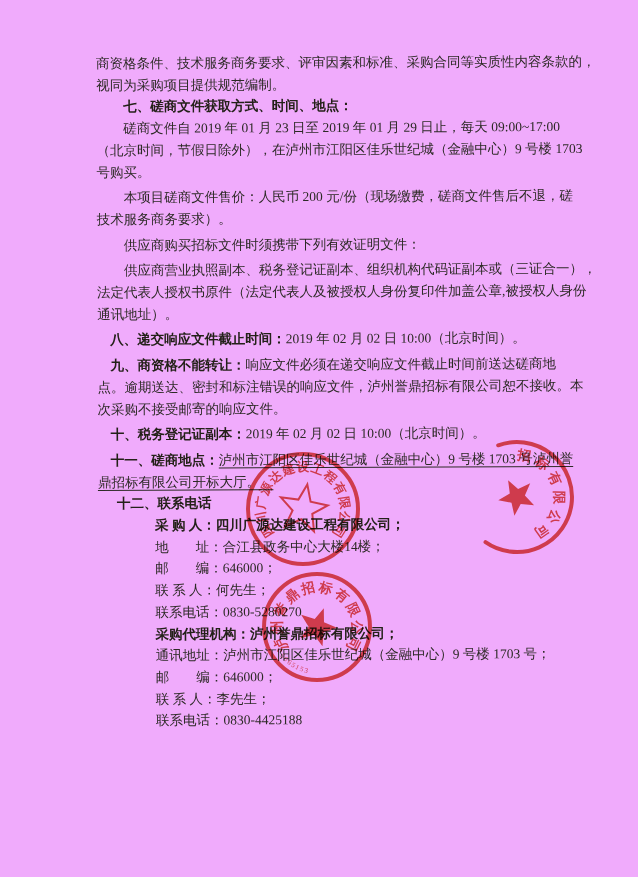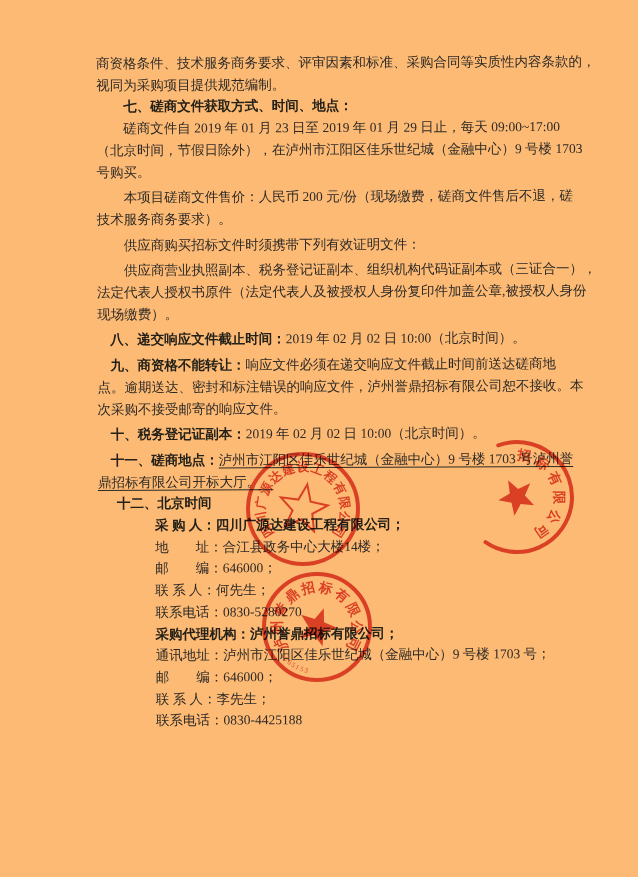--- a/index.html
+++ b/index.html
@@ -3,21 +3,21 @@
 <meta charset="utf-8">
 <style>
   html,body{margin:0;padding:0;}
   body{
     width:638px;height:877px;
     background:#ffffff;
     font-family:"Liberation Serif","DejaVu Serif",serif;
   }
   #page{
     position:relative;width:638px;height:877px;
-    background:#fdba74;overflow:hidden;
+    background:#f0abfc;overflow:hidden;
   }
   #content{
     position:absolute;left:96px;top:53px;width:478px;
     color:#2d2a26;font-size:13.5px;
     transform:rotate(-0.25deg);
     transform-origin:0 0;
   }
   .line{white-space:pre;line-height:21.7px;min-height:21.7px;}
   .line.gap{margin-top:4px;}
   .ind-paragraph{text-indent:27px;}
@@ -41,29 +41,29 @@
       <div class="line"><span>视同为采购项目提供规范编制。</span></div>
       <div class="line ind-paragraph"><span class="b">七、磋商文件获取方式、时间、地点：</span></div>
       <div class="line ind-paragraph"><span>磋商文件自 2019 年 01 月 23 日至 2019 年 01 月 29 日止，每天 09:00~17:00</span></div>
       <div class="line"><span>（北京时间，节假日除外），在泸州市江阳区佳乐世纪城（金融中心）9 号楼 1703</span></div>
       <div class="line"><span>号购买。</span></div>
       <div class="line ind-paragraph gap"><span>本项目磋商文件售价：人民币 200 元/份（现场缴费，磋商文件售后不退，磋</span></div>
       <div class="line"><span>技术服务商务要求）。</span></div>
       <div class="line ind-paragraph gap"><span>供应商购买招标文件时须携带下列有效证明文件：</span></div>
       <div class="line ind-paragraph gap"><span>供应商营业执照副本、税务登记证副本、组织机构代码证副本或（三证合一），</span></div>
       <div class="line"><span>法定代表人授权书原件（法定代表人及被授权人身份复印件加盖公章,被授权人身份</span></div>
-      <div class="line"><span>现场缴费）。</span></div>
+      <div class="line"><span>通讯地址）。</span></div>
       <div class="line ind-section gap"><span class="b">八、递交响应文件截止时间：</span><span>2019 年 02 月 02 日 10:00（北京时间）。</span></div>
       <div class="line ind-section gap"><span class="b">九、商资格不能转让：</span><span>响应文件必须在递交响应文件截止时间前送达磋商地</span></div>
       <div class="line"><span>点。逾期送达、密封和标注错误的响应文件，泸州誉鼎招标有限公司恕不接收。本</span></div>
       <div class="line"><span>次采购不接受邮寄的响应文件。</span></div>
       <div class="line ind-section gap"><span class="b">十、税务登记证副本：</span><span>2019 年 02 月 02 日 10:00（北京时间）。</span></div>
       <div class="line ind-section gap"><span class="b">十一、磋商地点：</span><span class="u">泸州市江阳区佳乐世纪城（金融中心）9 号楼 1703 号泸州誉</span></div>
       <div class="line"><span class="u">鼎招标有限公司开标大厅。　</span></div>
-      <div class="line ind-section2"><span class="b">十二、北京时间</span></div>
+      <div class="line ind-section2"><span class="b">十二、联系电话</span></div>
       <div class="line ind-contact"><span class="b">采 购 人：四川广源达建设工程有限公司；</span></div>
       <div class="line ind-contact"><span>地　　址：合江县政务中心大楼14楼；</span></div>
       <div class="line ind-contact"><span>邮　　编：646000；</span></div>
       <div class="line ind-contact"><span>联 系 人：何先生；</span></div>
       <div class="line ind-contact"><span>联系电话：0830-5280270</span></div>
       <div class="line ind-contact"><span class="b">采购代理机构：泸州誉鼎招标有限公司；</span></div>
       <div class="line ind-contact"><span>通讯地址：泸州市江阳区佳乐世纪城（金融中心）9 号楼 1703 号；</span></div>
       <div class="line ind-contact"><span>邮　　编：646000；</span></div>
       <div class="line ind-contact"><span>联 系 人：李先生；</span></div>
       <div class="line ind-contact"><span>联系电话：0830-4425188</span></div>

